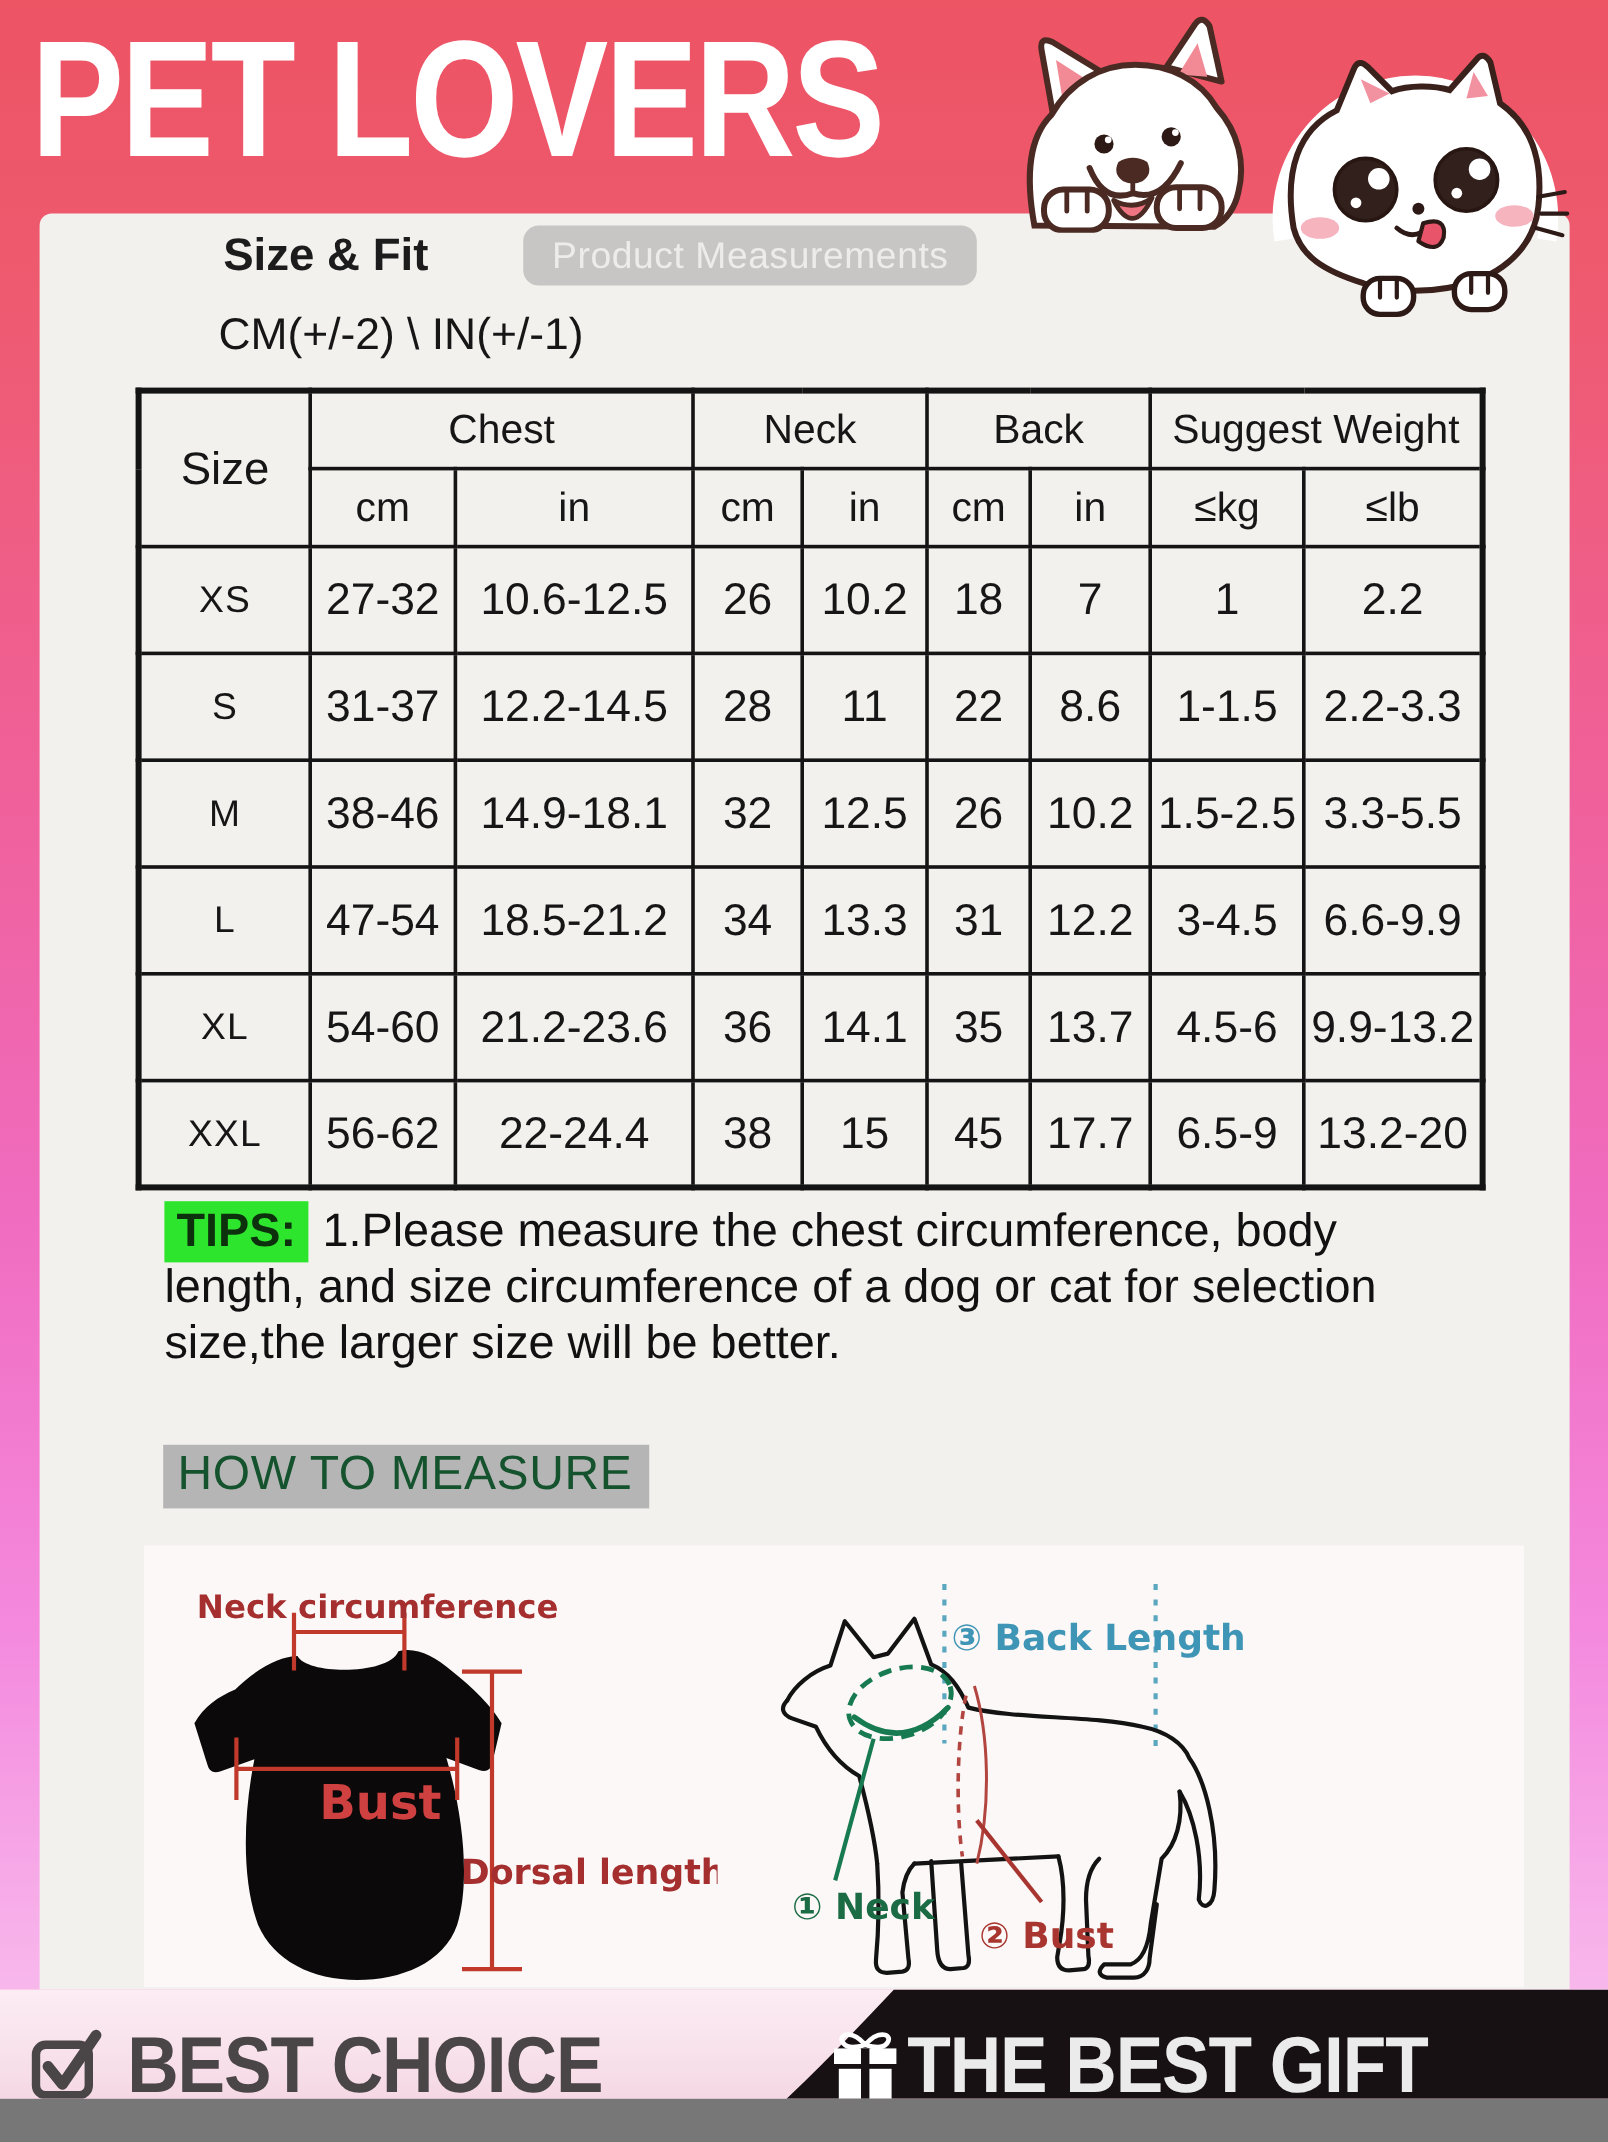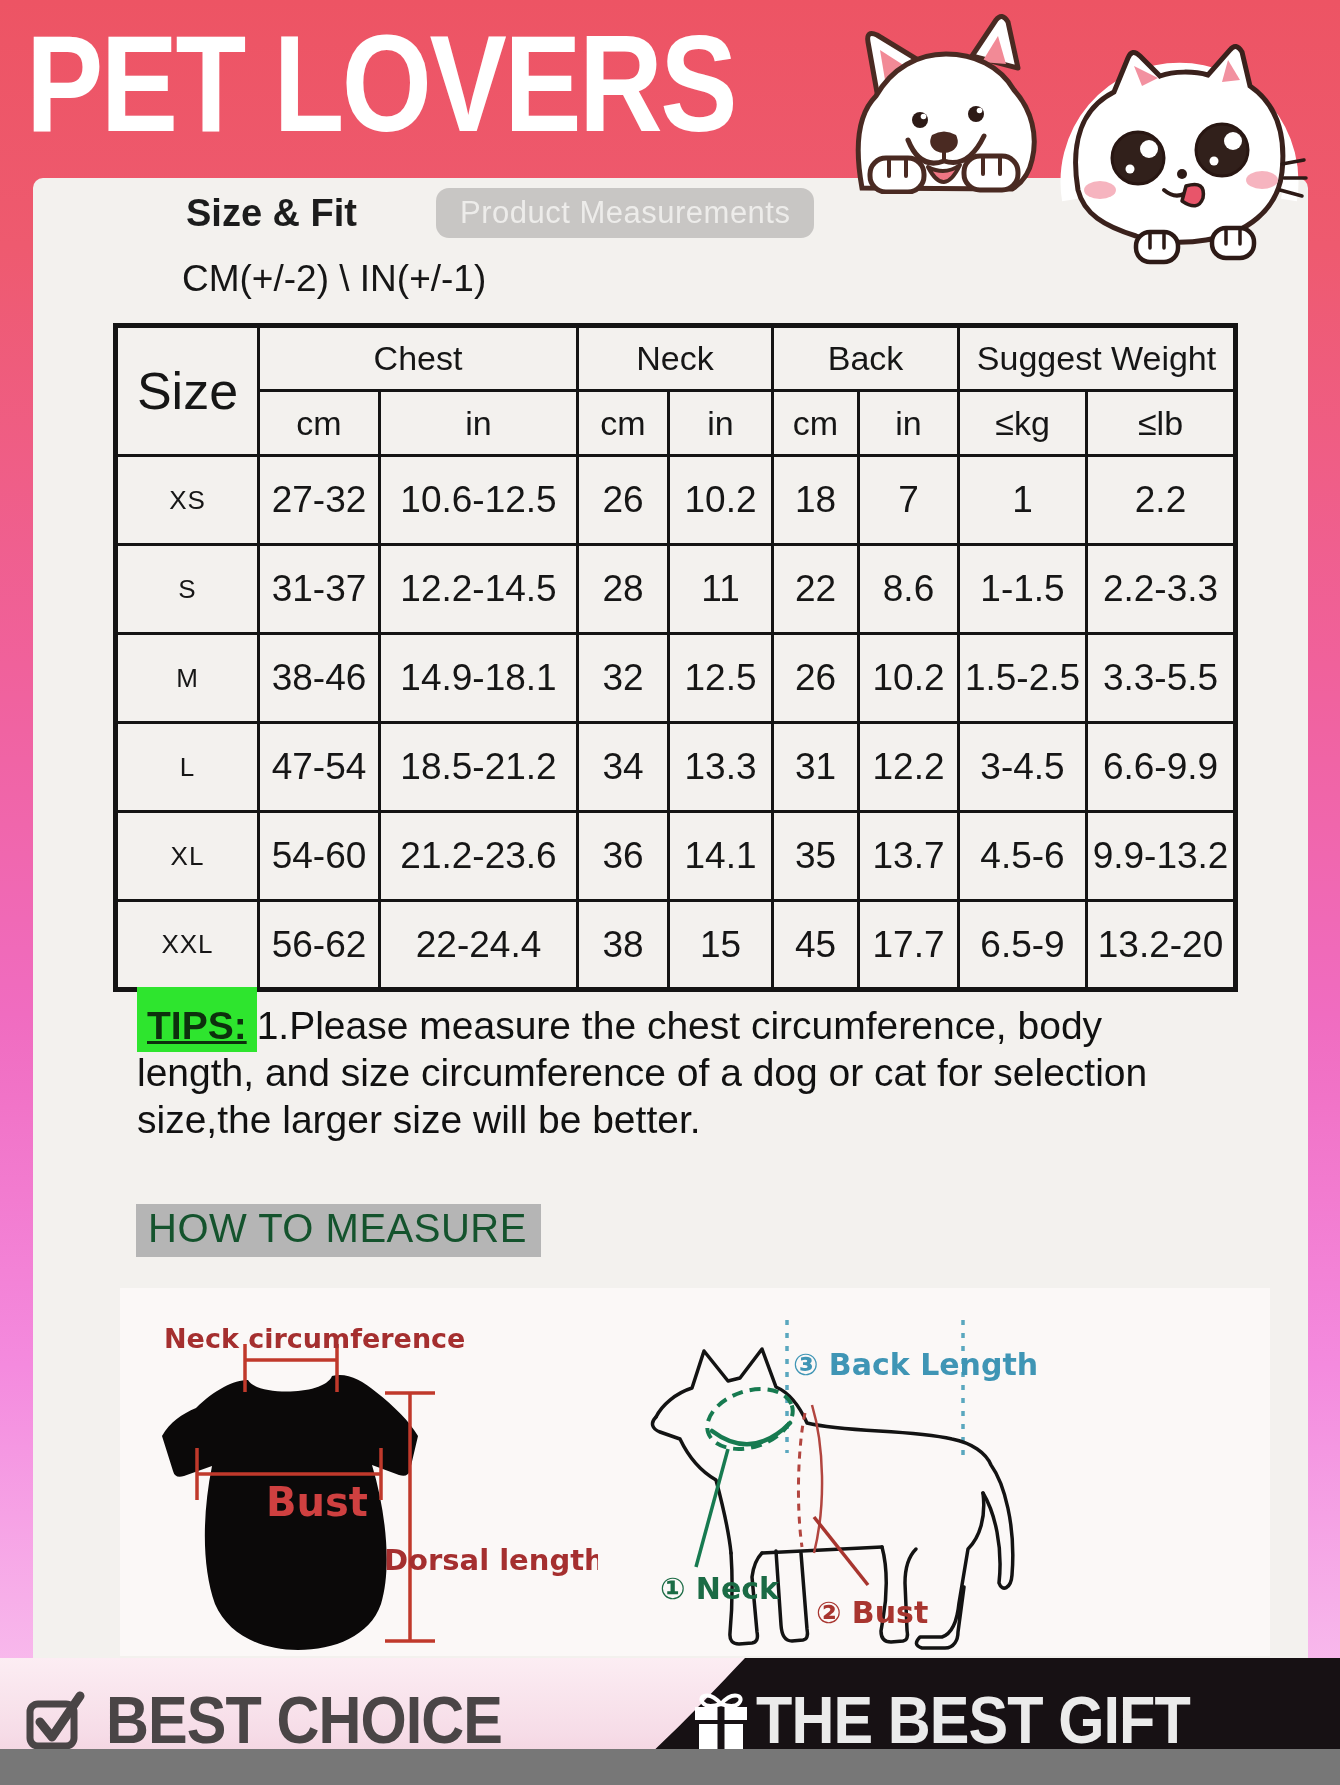--- a/index.html
+++ b/index.html
@@ -30,28 +30,28 @@
   
   .tblwrap{position:absolute;left:113px;top:323px;z-index:3;}
   table.size-table{border-collapse:collapse;table-layout:fixed;width:1120px;background:transparent;}
   table.size-table th,table.size-table td{
     border:3px solid #141414;text-align:center;vertical-align:middle;
     color:#161616;font-weight:400;padding:0;overflow:hidden;
   }
   table.size-table{border:5px solid #141414;}
   tr.hrow{height:65px;}
   tr.drow{height:89px;}
-  th.corner{font-size:52px;font-weight:700;}
+  th.corner{font-size:38px;font-weight:700;}
   th.group{font-size:34px;}
   th.unit{font-size:34px;}
-  th.sz{font-size:26px;font-weight:400;letter-spacing:1px;}
+  th.sz{font-size:31px;font-weight:400;letter-spacing:1px;}
   td.val{font-size:37px;}
   
   .tips{position:absolute;left:137px;top:1002px;z-index:3;width:1120px;color:#111;font-size:39px;line-height:47px;}
-  .tips-label{background:#2ee52e;color:#0d300d;font-weight:700;padding:17px 10px 5px 10px;text-decoration:underline;}
+  .tips-label{background:#2ee52e;color:#0d300d;font-weight:700;padding:3px 10px 5px 10px;margin-right:12px;}
   .howto{
     position:absolute;left:136px;top:1204px;z-index:3;background:#b5b5b5;color:#14532d;
     font-size:40px;padding:2px 14px 6px 12px;letter-spacing:.5px;
   }
   
   .diagram-card{position:absolute;left:120px;top:1288px;width:1150px;height:368px;background:#fbf8f7;z-index:2;}
   .dia{position:absolute;z-index:3;}
   .dlabel{font-weight:700;font-family:"DejaVu Sans","Liberation Sans",sans-serif;}
   
   .footer{

